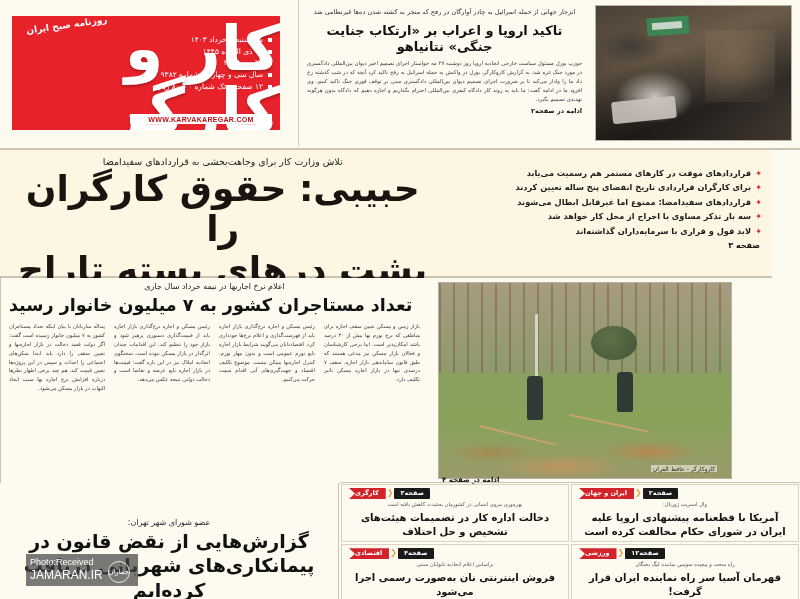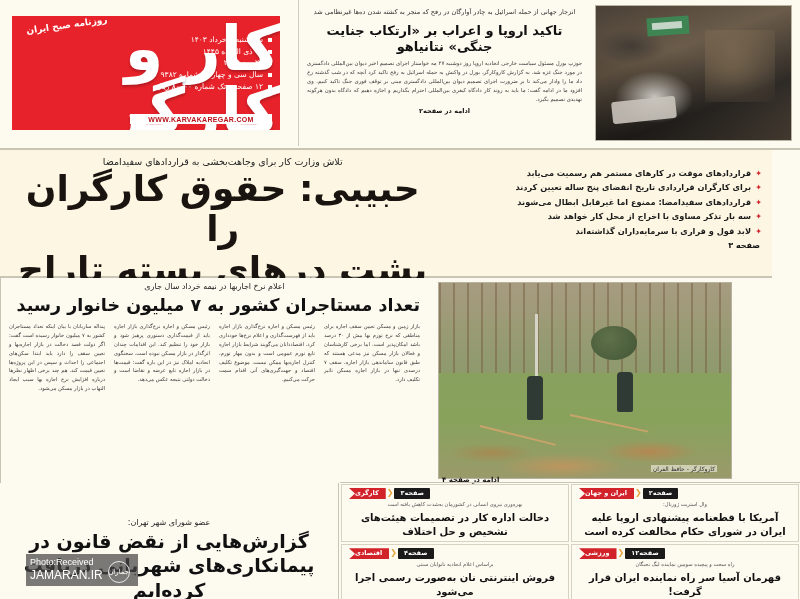--- a/index.html
+++ b/index.html
@@ -80,21 +80,21 @@
   .lead-title {
     font-size: 13px; font-weight: bold; color: #111;
     margin: 5px 0 4px 0; line-height: 1.25;
   }
   .lead-body {
     font-size: 5.4px; color: #3a3a3a; line-height: 1.65;
     text-align: justify; direction: rtl;
   }
   .lead-more {
     font-size: 6.5px; font-weight: bold; color: #111;
-    text-align: center; margin-top: 3px;
+    text-align: right; margin-top: 3px;
   }
 
   
   .topphoto {
     width: 208px; height: 146px; position: relative;
     padding: 5px 6px 5px 5px;
   }
   .tp-frame {
     width: 100%; height: 100%;
     background: linear-gradient(160deg,#4a4036 0%, #6b5c4a 35%, #2e2a26 70%, #564b3e 100%);
@@ -173,21 +173,21 @@
   
   .story2 {
     width: 465px; height: 205px;
     padding: 4px 10px 2px 8px; direction: rtl;
     border-left: 1px solid #c9c4b4;
     background: #fdfaf0;
   }
   .s2-kicker { font-size: 8px; color: #222; text-align: center; }
   .s2-title {
     font-size: 17.5px; font-weight: bold; color: #111;
-    text-align: right; line-height: 1.3; margin: 3px 0 5px 0;
+    text-align: left; line-height: 1.3; margin: 3px 0 5px 0;
   }
   .s2-cols {
     display: flex; flex-direction: row-reverse; gap: 9px;
     font-size: 5.2px; line-height: 1.72; color: #3a3a3a; text-align: justify;
   }
   .s2-col { flex: 1 1 0; }
 
   
   .bigphoto {
     width: 335px; height: 205px; padding: 4px 8px 4px 8px; position: relative;

